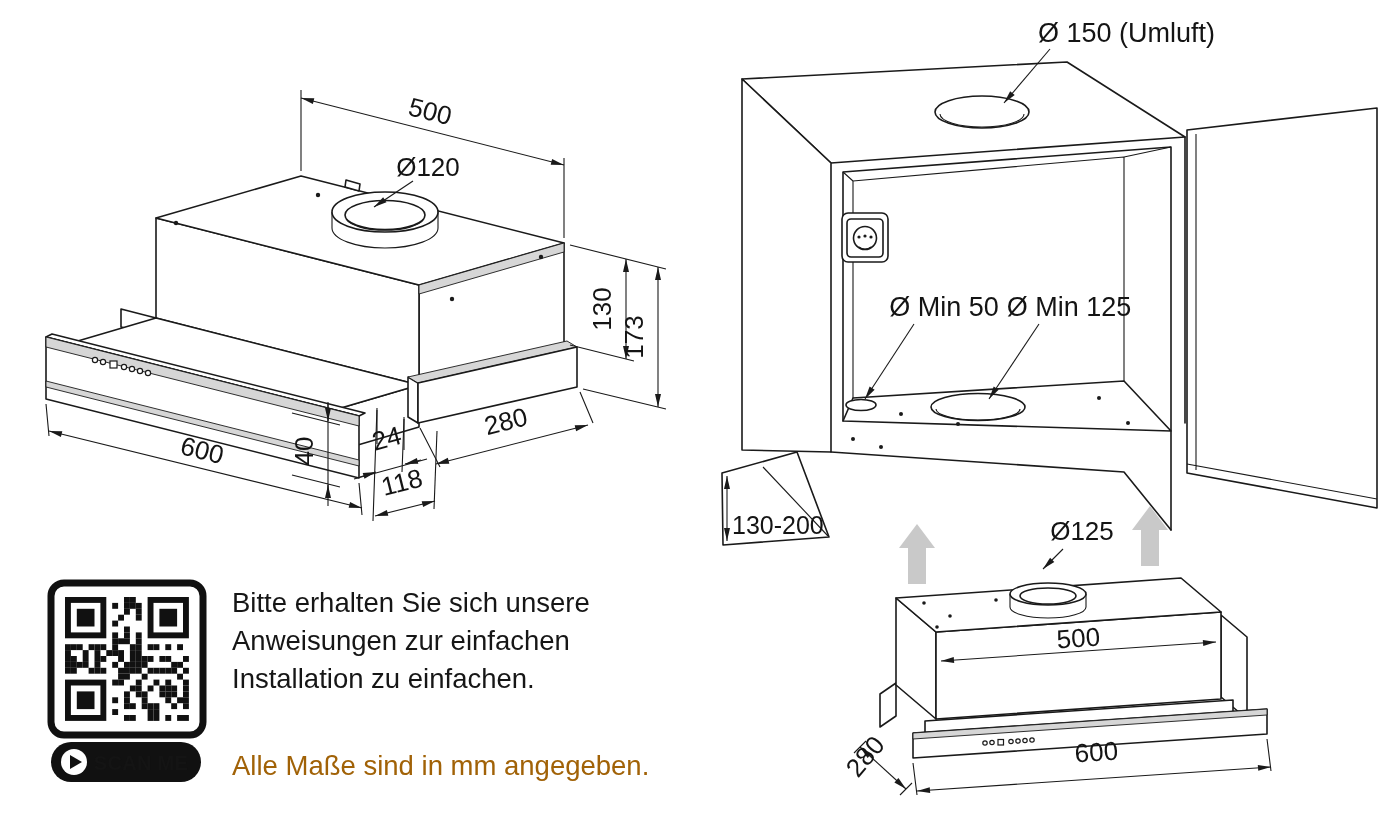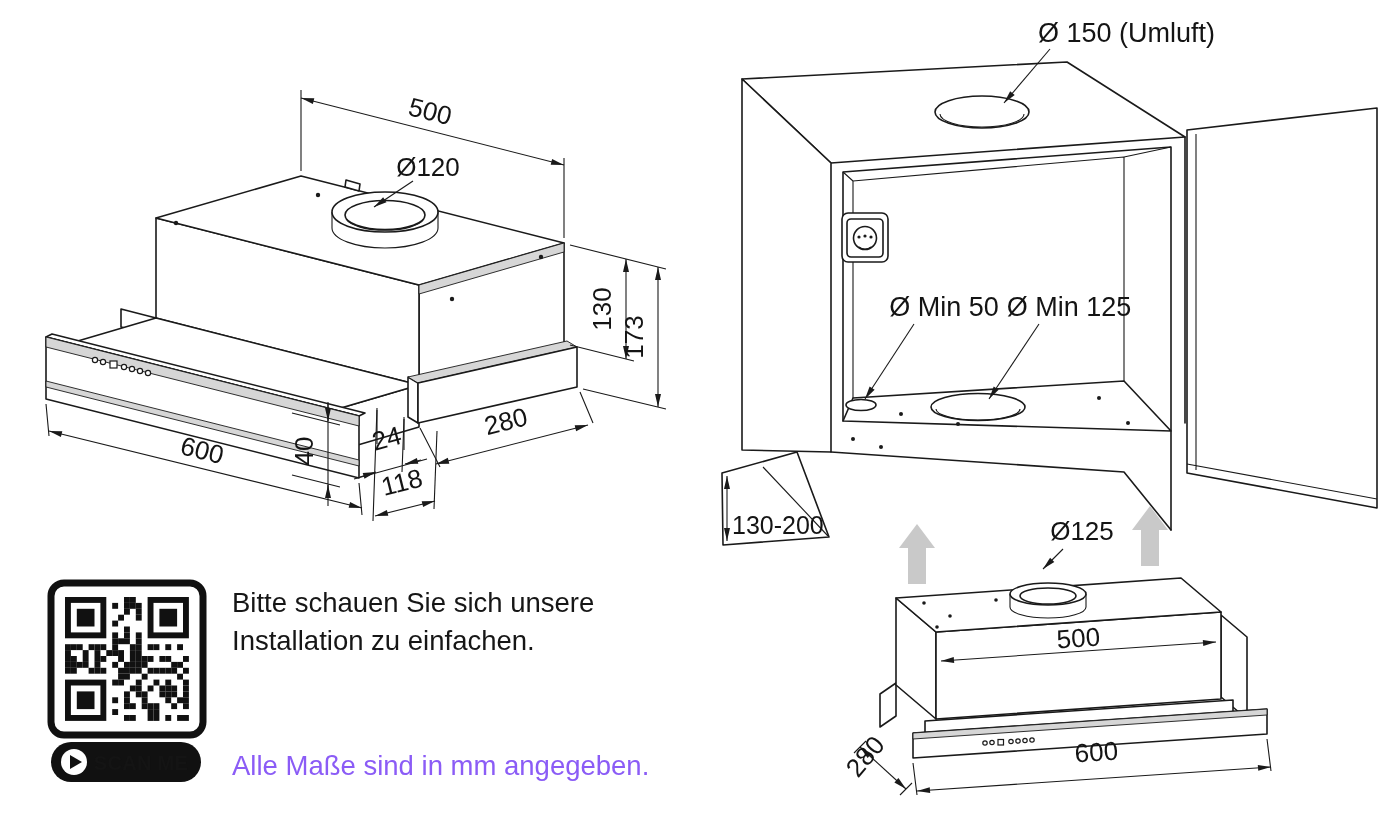--- a/index.html
+++ b/index.html
@@ -15,21 +15,21 @@
   .dt{fill:#1a1a1a;stroke:none;}
   .btn{fill:#ffffff;stroke:#1a1a1a;stroke-width:1.2;}
   .garrow{fill:#c9c9c9;stroke:none;}
   text{fill:#141414;}
   .dtx{font-size:26px;}
   .dtx2{font-size:25px;}
   .ltx{font-size:27px;}
   
   .info-text{position:absolute;left:232px;top:584px;width:480px;font-size:27.5px;
              line-height:38px;color:#161616;}
-  .info-note{position:absolute;left:232px;top:750px;font-size:27.5px;color:#8b5cf6;}
+  .info-note{position:absolute;left:232px;top:750px;font-size:27.5px;color:#a16207;}
   .qr-wrap{position:absolute;left:0;top:0;}
 </style>
 </head>
 <body>
 
 <div id="stage">
 
 <svg width="1400" height="829" viewBox="0 0 1400 829">
   <defs>
     <marker id="aS" markerUnits="userSpaceOnUse" markerWidth="34" markerHeight="34" viewBox="-17 -17 34 34" refX="0" refY="0" orient="auto">
@@ -352,18 +352,19 @@
     <g>
       <circle cx="74" cy="202" r="13" fill="#ffffff"></circle>
       <path d="M70,195 L70,209 L82,202 Z" fill="#111111"></path>
     </g>
     <text x="141" y="210" text-anchor="middle" fill="#ffffff" style="font-size:20px;font-weight:bold;letter-spacing:0.3px;">SCAN ME</text>
   </g>
 </svg>
 
 <div class="info-text">
 
-<div>Bitte schauen Sie sich unsere</div>
+<div>Bitte erhalten Sie sich unsere</div>
+      <div>Anweisungen zur einfachen</div>
       <div>Installation zu einfachen.</div>
     </div>
 <div class="info-note">Alle Maße sind in mm angegeben.</div>
 
 </div>
 
 </body></html>

